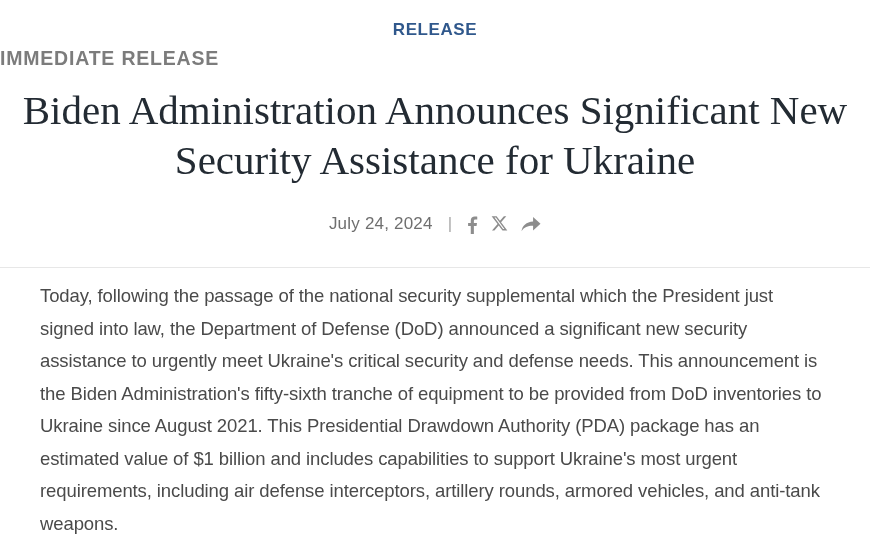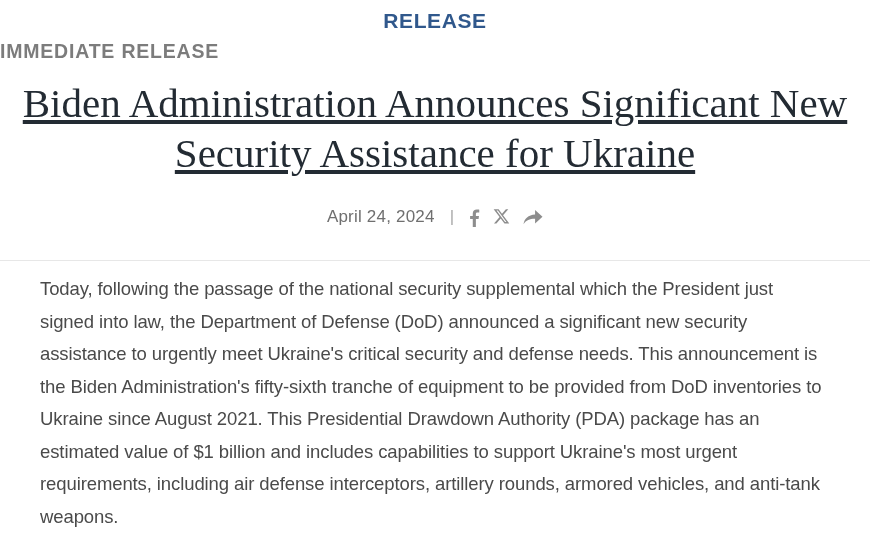--- a/index.html
+++ b/index.html
@@ -15,23 +15,23 @@
   html, body { background: #ffffff; }
   body {
     width: 870px;
     height: 542px;
     overflow: hidden;
     font-family: "Liberation Sans", sans-serif;
   }
   .page { width: 870px; height: 542px; background: #fff; }
 
   .kicker {
-    padding-top: 9px;
+    padding-top: 20px;
     text-align: center;
-    font-size: 21px;
+    font-size: 17px;
     font-weight: 700;
     letter-spacing: 0.6px;
     color: var(--c-release);
     cursor: pointer;
   }
   .subkicker {
     margin-top: 7px;
     font-size: 19.5px;
     font-weight: 700;
     letter-spacing: 0.8px;
@@ -39,21 +39,20 @@
   }
   h1.headline {
     margin: 15px auto 0;
     max-width: 860px;
     text-align: center;
     font-family: "Liberation Serif", serif;
     font-weight: 400;
     font-size: 41px;
     line-height: 1.22;
     color: var(--c-headline);
-    text-decoration: underline;
   }
   .meta {
     margin-top: 29px;
     display: flex;
     align-items: center;
     justify-content: center;
     gap: 13px;
     color: var(--c-date);
     font-size: 17px;
   }
@@ -86,21 +85,21 @@
 
 <div class="page">
 
   <div class="kicker">RELEASE</div>
 
   <div class="subkicker">IMMEDIATE RELEASE</div>
 
   <h1 class="headline">Biden Administration Announces Significant New Security Assistance for Ukraine</h1>
 
   <div class="meta">
-    <span class="date">April 24, 2024</span>
+    <span class="date">July 24, 2024</span>
     <span class="sep">|</span>
 
     <a class="icon-link">
       <svg width="11" height="19" viewBox="0 0 12 22">
         <path d="M7.6 22v-9.2h3.1l.5-3.6H7.6V6.9c0-1 .3-1.8 1.9-1.8h2V1.9C11.2 1.8 10 1.7 8.7 1.7 5.9 1.7 4 3.4 4 6.5v2.7H.9v3.6H4V22h3.6z"></path>
       </svg>
     </a>
 
     <a class="icon-link">
       <svg width="17" height="16" viewBox="0 0 24 22">

